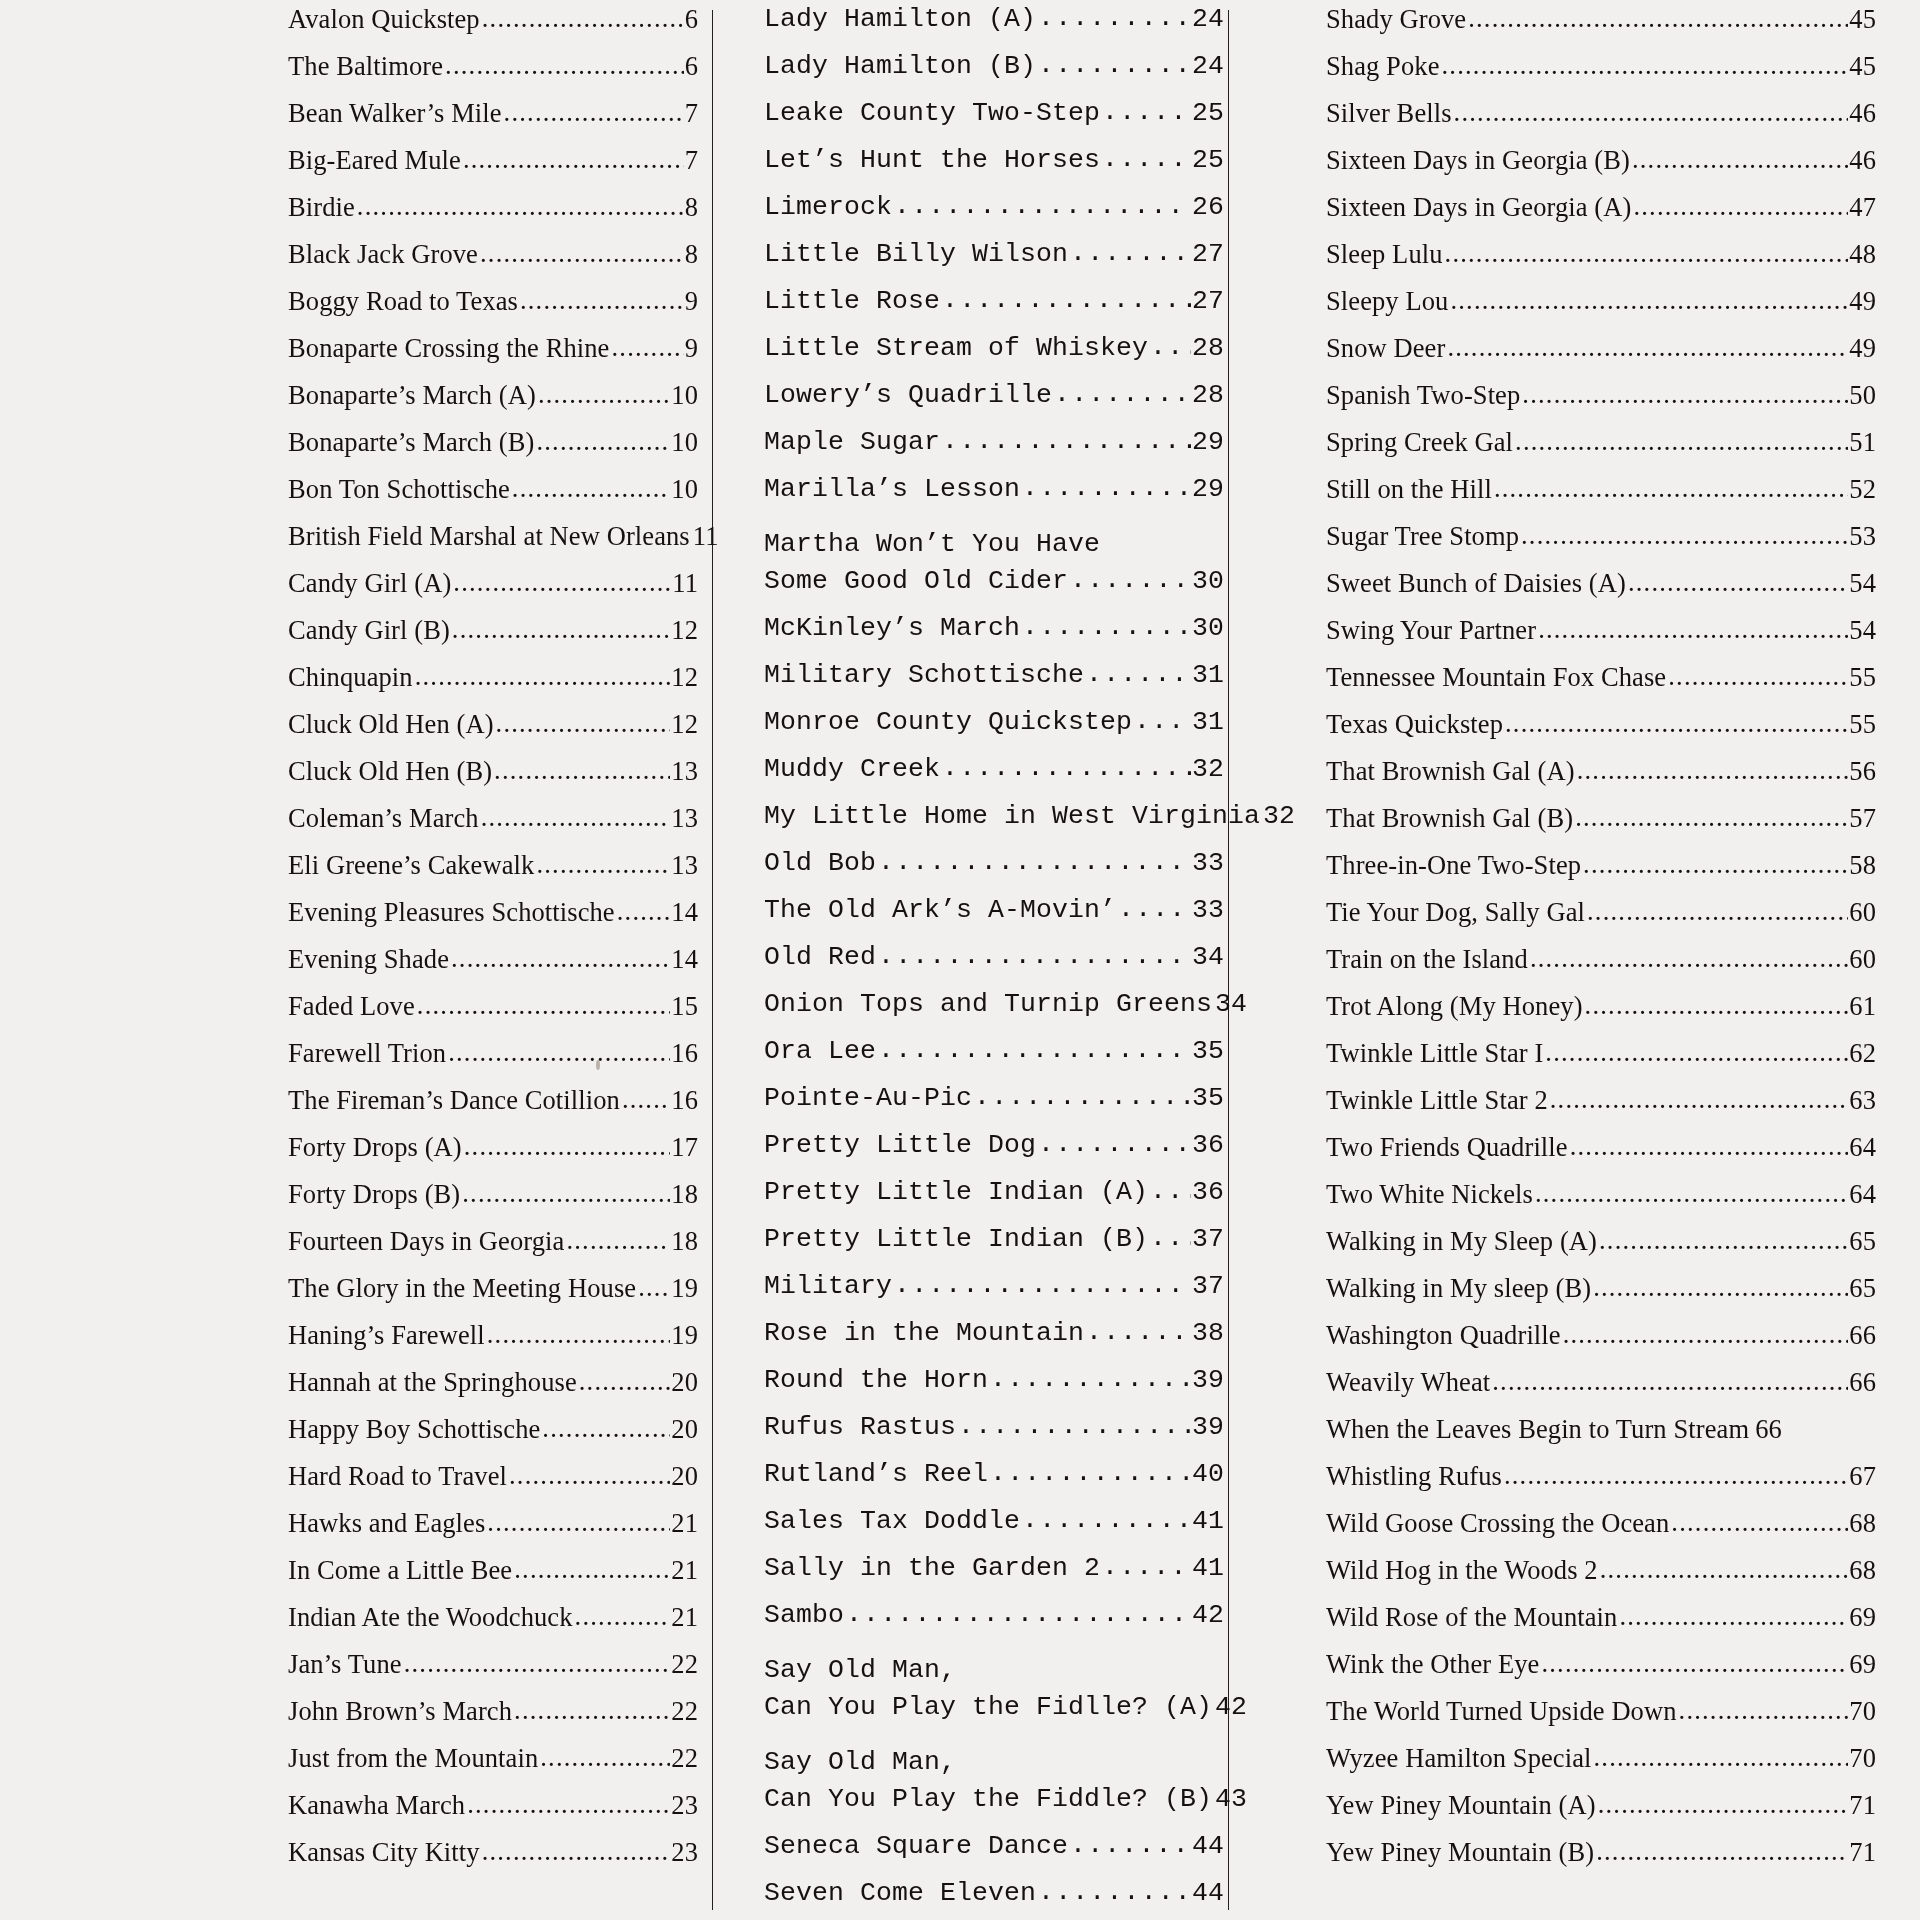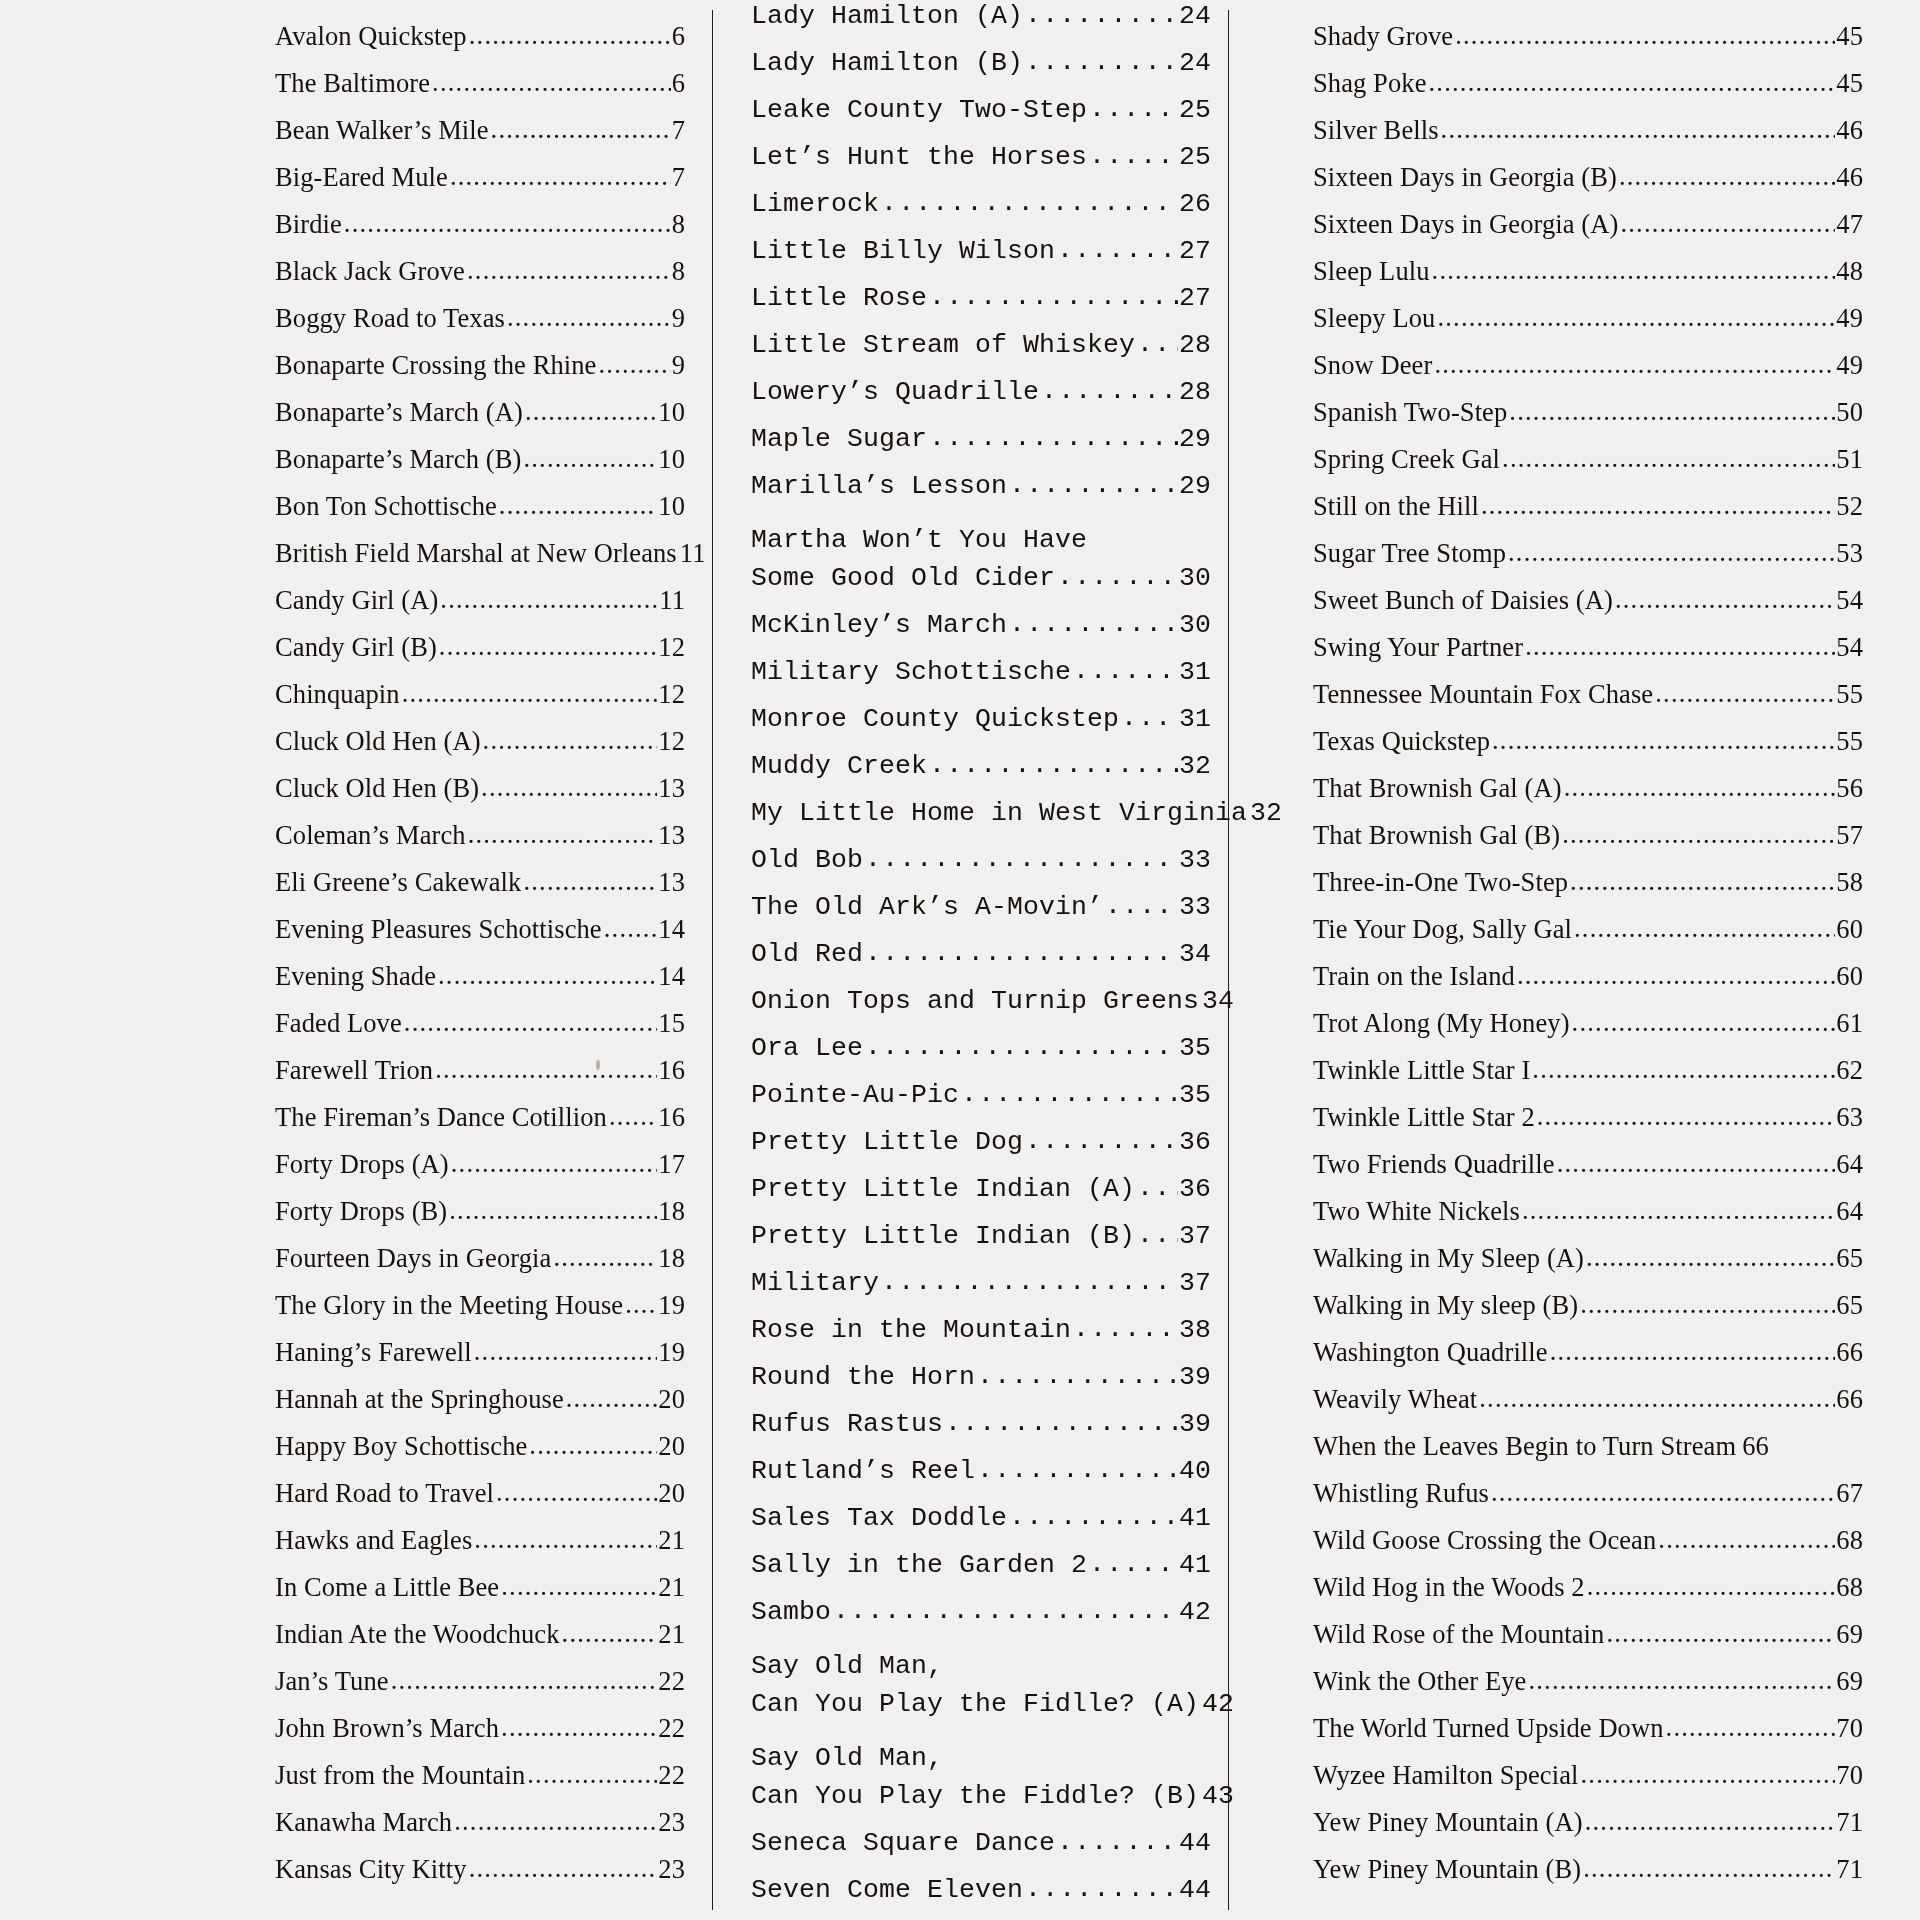--- a/index.html
+++ b/index.html
@@ -15,28 +15,27 @@
     overflow: hidden;
   }
   .page {
     position: relative;
     width: 1920px;
     height: 1920px;
     background: #f2f0ee;
   }
   .columns {
     position: absolute;
-    left: 3px;
+    left: 16px;
     top: 0;
     width: 1527px;
     height: 1920px;
     display: flex;
     box-sizing: border-box;
     padding: 6px 0 0 0;
-    align-items: center;
   }
   .col {
     position: relative;
     box-sizing: border-box;
   }
   .col-1 {
     width: 700px;
     padding-left: 272px;
     padding-right: 18px;
   }

